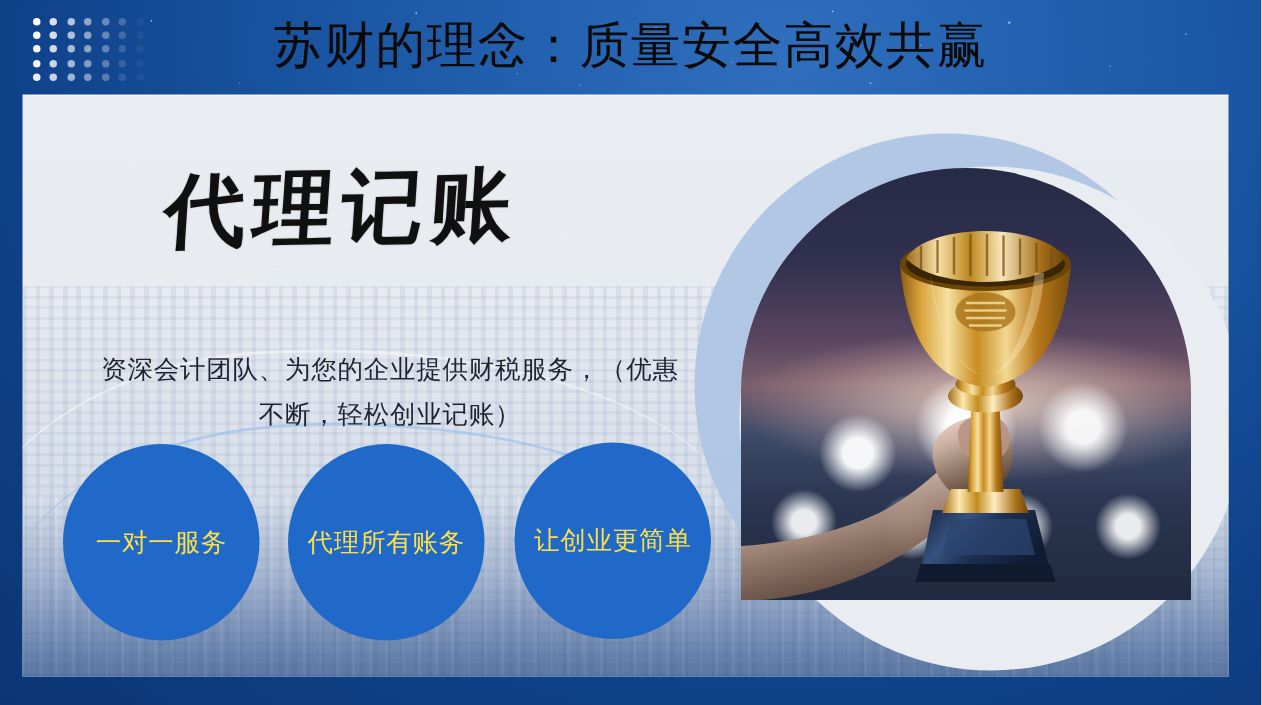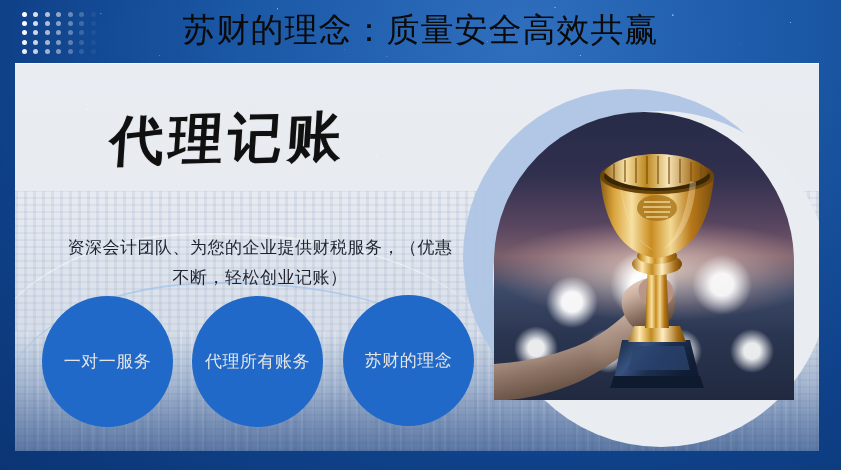--- a/index.html
+++ b/index.html
@@ -120,21 +120,21 @@
     position:absolute; left:50px; top:146px; width:390px;
     text-align:center; color:#1d2430;
     font-size:17px; line-height:30px; letter-spacing:.5px;
     font-family:"DejaVu Sans","Liberation Sans",sans-serif;
   }
 
   
   .circle{
     position:absolute; width:131px; height:131px; border-radius:50%;
     display:flex; align-items:center; justify-content:center;
-    color:#e5e5e5; font-size:17px; letter-spacing:.5px; white-space:nowrap;
+    color:#fde047; font-size:17px; letter-spacing:.5px; white-space:nowrap;
     font-family:"DejaVu Sans","Liberation Sans",sans-serif;
   }
   #circle-0{ left:27px;  top:233px; }
   #circle-1{ left:177px; top:233px; }
   #circle-2{ left:328px; top:232px; }
 
   
   #arc-accent{
     position:absolute; left:448px; top:26px; width:336px; height:336px;
     border-radius:50%; background:#aec5e4; opacity:.95;
@@ -310,19 +310,19 @@
     <div id="headline">代理记账</div>
     <div id="subcopy" style="color: rgb(29, 36, 48); margin-top: 23px;">资深会计团队、为您的企业提供财税服务，（优惠不断，轻松创业记账）</div>
 
     <div class="circle" id="circle-0" style="background: rgb(32, 105, 200);">
       <span>一对一服务</span>
     </div>
     <div class="circle" id="circle-1" style="background: rgb(32, 105, 200); font-family: Liberation Mono, monospace;">
       <span>代理所有账务</span>
     </div>
     <div class="circle" id="circle-2" style="background: rgb(32, 105, 200);">
-      <span>苏财的理念</span>
+      <span>让创业更简单</span>
     </div>
 
   </div>
 
   <div id="panel-edge"></div>
 </div>
 
 </body></html>

